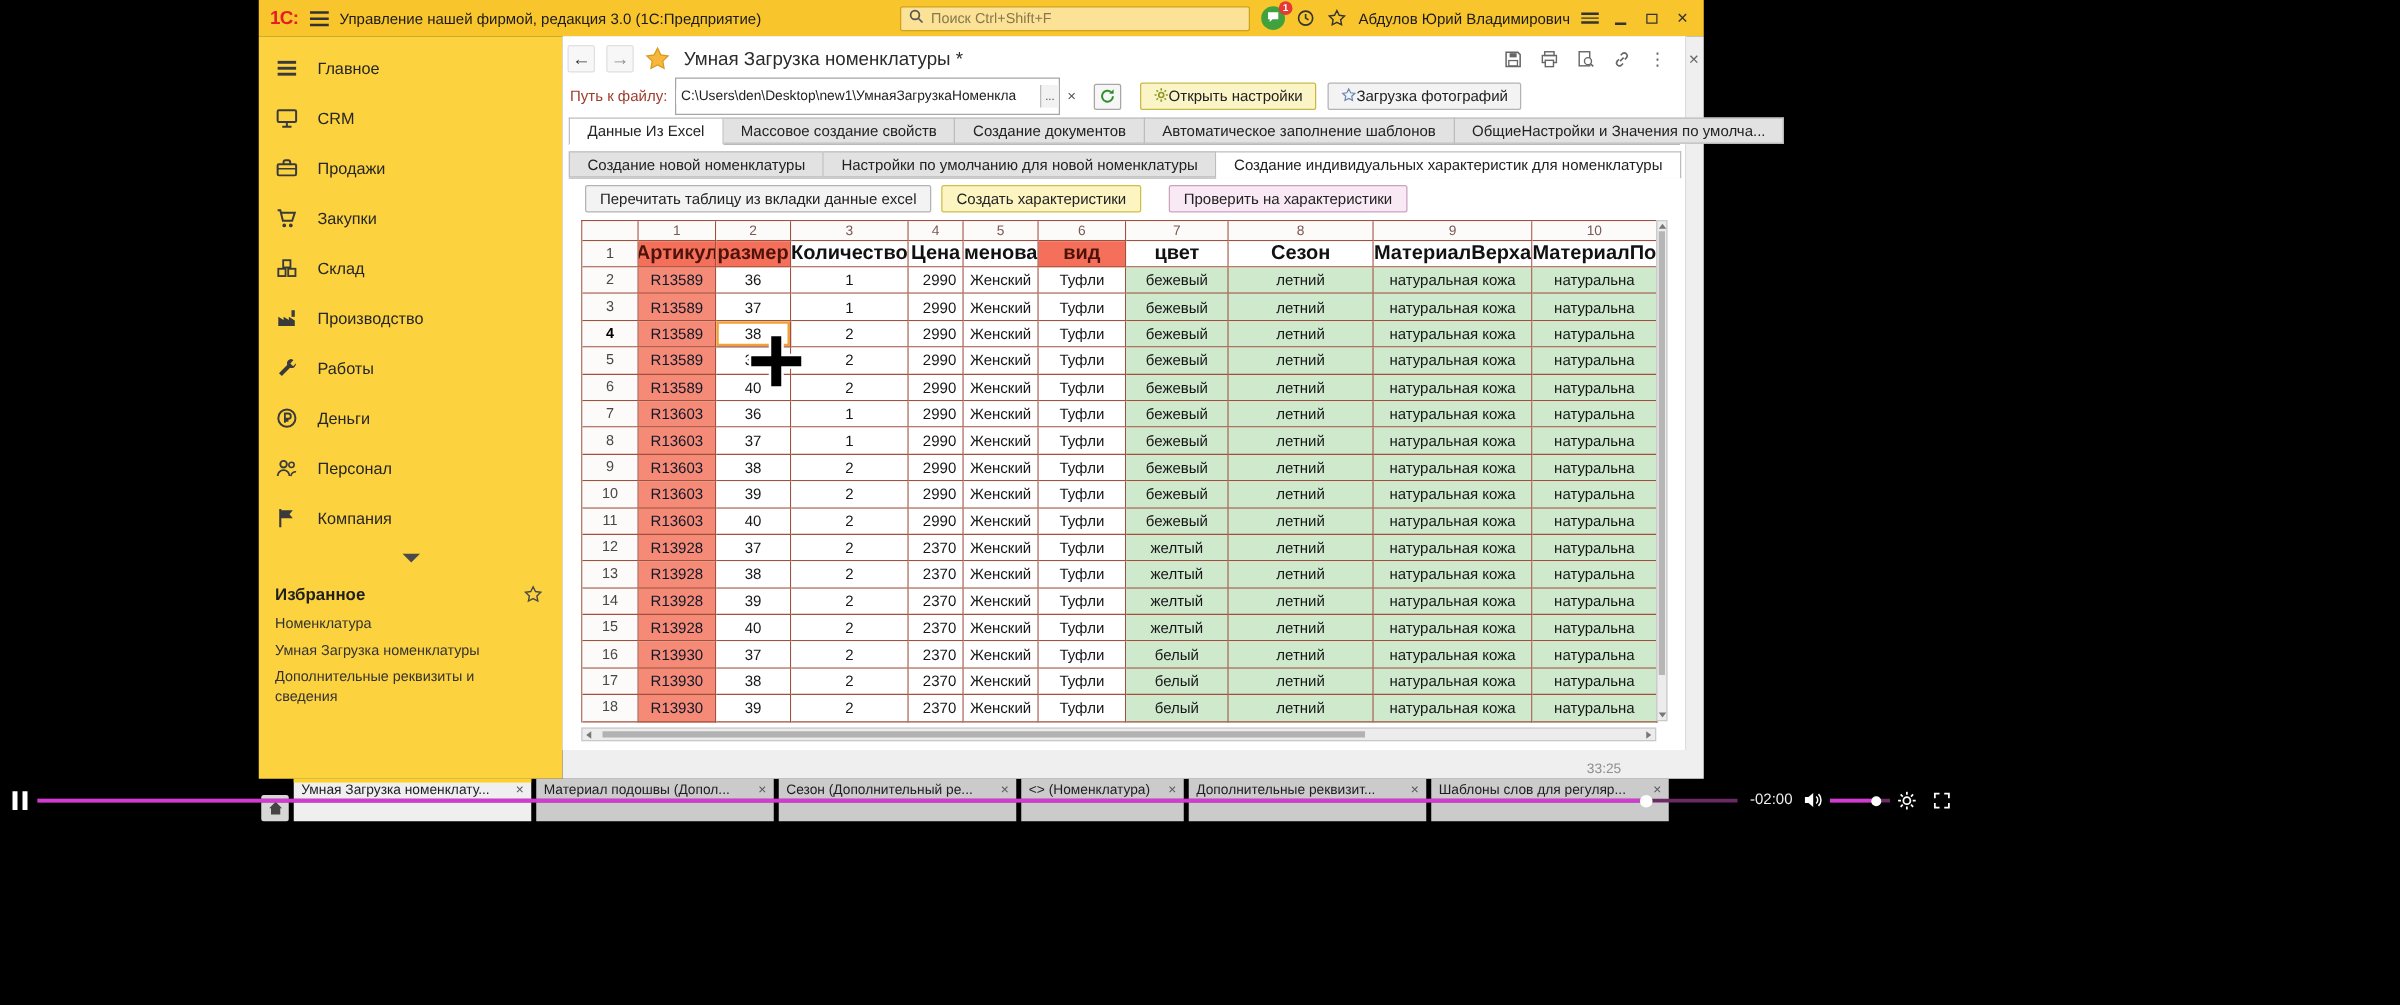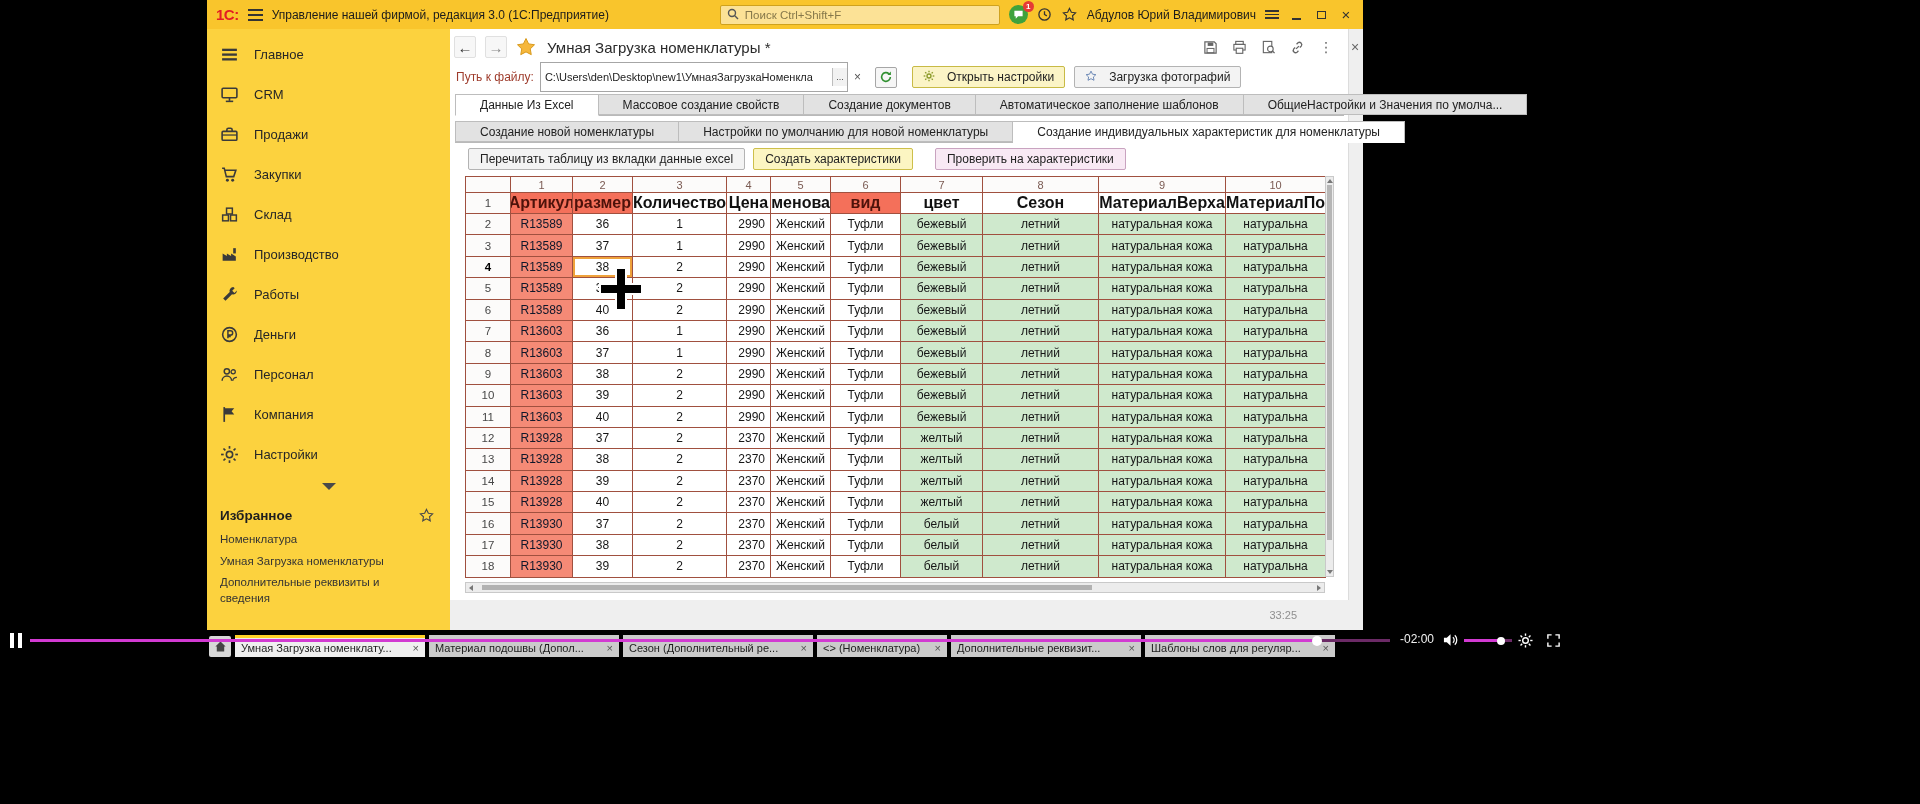--- a/index.html
+++ b/index.html
@@ -56,28 +56,28 @@
 .head-icons{position:absolute;left:752px;top:10px;display:flex;gap:13px;z-index:5}
 .hicon{width:16px;height:16px;display:flex;align-items:center;justify-content:center;color:#666;font-size:14px;cursor:pointer}
 
 .path-row{position:absolute;left:6px;top:37px;height:22px;display:flex;align-items:center}
 .path-label{color:#9e3b2b;font-size:12px;margin-right:6px;white-space:nowrap}
 .path-input{width:308px;height:30px;border:1px solid #a6a6a6;background:#fff;display:flex;align-items:center}
 .path-input input{flex:1;border:0;outline:none;font-size:11px;color:#222;padding:0 3px 0 4px;min-width:0;font-family:"Liberation Sans",sans-serif}
 .dots-btn{flex:0 0 15px;height:18px;border-left:1px solid #bdbdbd;font-size:9px;color:#444;display:flex;align-items:center;justify-content:center;cursor:pointer;background:#f2f2f2}
 .clear-btn{width:15px;height:18px;display:flex;align-items:center;justify-content:center;color:#555;font-size:12px;cursor:pointer;margin-left:2px}
 .refresh-btn{width:22px;height:21px;border:1px solid #a6a6a6;background:#f6f6f6;display:flex;align-items:center;justify-content:center;margin-left:10px;cursor:pointer;border-radius:2px}
-.btn{height:22px;border:1px solid #b3b3b3;background:#f3f3f3;font-size:12px;color:#222;padding:0 10px;display:flex;align-items:center;gap:12px;border-radius:2px;cursor:pointer;white-space:nowrap}
+.btn{height:22px;border:1px solid #b3b3b3;background:#f3f3f3;font-size:12px;color:#222;padding:0 10px;display:flex;align-items:center;gap:0;border-radius:2px;cursor:pointer;white-space:nowrap}
 .btn.settings{background:#fbf4c6;border-color:#c8ba45;margin-left:15px}
 .btn.photos{margin-left:9px}
 
 .tabs{position:absolute;left:5px;display:flex;align-items:flex-end;width:889px;border-bottom:1px solid #b9b9b9}
 .tabs.t1{top:65px}
 .tabs.t2{top:92px}
-.tab{height:21px;display:flex;align-items:center;padding:0 24px;font-size:12px;color:#222;background:#e2e2e2;border:1px solid #bdbdbd;border-left:none;white-space:nowrap;cursor:pointer}
+.tab{height:21px;display:flex;align-items:center;padding:0 14px;font-size:12px;color:#222;background:#e2e2e2;border:1px solid #bdbdbd;border-left:none;white-space:nowrap;cursor:pointer}
 .tab:first-of-type{border-left:1px solid #bdbdbd}
 .tab.active{background:#fff;border-bottom:1px solid #fff;margin-bottom:-1px;height:22px}
 
 .btn-row{position:absolute;left:18px;top:119px;display:flex;gap:8px}
 .abtn{height:22px;font-size:12px;color:#222;padding:0 11px;border:1px solid #b3b3b3;background:#f3f3f3;border-radius:2px;cursor:pointer;white-space:nowrap}
 .abtn.primary{background:#fcf5c2;border-color:#cdbf4a}
 .abtn.pink{background:#f8e9f4;border-color:#c9a3c0;margin-left:14px}
 
 
 .grid{position:absolute;left:15px;top:147px;width:860px;display:grid;
@@ -106,21 +106,21 @@
 .hs-l,.hs-r{position:absolute;top:2px;width:0;height:0;border-top:3px solid transparent;border-bottom:3px solid transparent}
 .hs-l{left:3px;border-right:4px solid #777}
 .hs-r{right:3px;border-left:4px solid #777}
 
 .cursor-plus{position:absolute;left:148px;top:237px;z-index:30;pointer-events:none}
 .vid-time{position:absolute;right:66px;top:580px;font-size:11px;color:#8f8f8f}
 
 
 .taskbar{flex:0 0 28px;display:flex;align-items:flex-end;gap:4px;padding:0 0 1px 2px}
 .home{width:22px;height:21px;background:#d7d7d7;border-radius:2px;display:flex;align-items:center;justify-content:center;cursor:pointer}
-.task-tab{height:22px;width:190px;background:#cbcbcb;display:flex;align-items:center;gap:4px;padding:0 6px;border-top:3px solid transparent;cursor:pointer}
+.task-tab{height:34px;width:190px;background:#cbcbcb;display:flex;gap:4px;padding:0 6px;border-top:3px solid transparent;cursor:pointer}
 .task-tab.active{background:#efefef;border-top-color:#ffd227}
 .task-tab.narrow{width:130px}
 .tlabel{font-size:11px;color:#1d1d1d;white-space:nowrap;overflow:hidden;flex:1}
 .tclose{font-size:11px;color:#555;cursor:pointer}
 
 
 .controls{position:absolute;left:0;top:629px;width:1920px;height:26px;z-index:60}
 .pause{position:absolute;left:10px;top:4px;display:flex;gap:4px;cursor:pointer}
 .pause i{width:4px;height:15px;background:#fff;display:block}
 .ptrack{position:absolute;left:30px;top:10px;width:1360px;height:3px;background:#6b2a66;cursor:pointer}
@@ -285,38 +285,20 @@
           </div>
           <div class="sb-item">
             <span class="sb-icn">
               <svg viewBox="0 0 18 18">
                 <line x1="4" y1="2" x2="4" y2="16" stroke="#3a3a3a" stroke-width="1.6"></line>
                 <path d="M4 3h9.5l-2.5 3 2.5 3H4z" fill="#3a3a3a"></path>
               </svg>
             </span>
             <span class="sb-label">Компания</span>
           </div>
-          <div class="sb-item">
-            <span class="sb-icn">
-              <svg viewBox="0 0 18 18">
-                <circle cx="9" cy="9" r="3" fill="none" stroke="#3a3a3a" stroke-width="1.5"></circle>
-                <g stroke="#3a3a3a" stroke-width="1.6">
-                  <line x1="9" y1="1" x2="9" y2="3.5"></line>
-                  <line x1="9" y1="14.5" x2="9" y2="17"></line>
-                  <line x1="1" y1="9" x2="3.5" y2="9"></line>
-                  <line x1="14.5" y1="9" x2="17" y2="9"></line>
-                  <line x1="3.3" y1="3.3" x2="5.1" y2="5.1"></line>
-                  <line x1="12.9" y1="12.9" x2="14.7" y2="14.7"></line>
-                  <line x1="3.3" y1="14.7" x2="5.1" y2="12.9"></line>
-                  <line x1="12.9" y1="5.1" x2="14.7" y2="3.3"></line>
-                </g>
-              </svg>
-            </span>
-            <span class="sb-label">Настройки</span>
-          </div>
         <div class="sb-chevron">
             <i></i>
           </div>
         <div class="fav-head">
           <span class="fav-title">Избранное</span>
           <span class="fav-star">
             <svg width="15" height="15" viewBox="0 0 16 16">
                 <path d="M8 1.5l2 4.1 4.5.6-3.3 3.1.8 4.4L8 11.6l-4 2.1.8-4.4L1.5 6.2 6 5.6z" fill="none" stroke="#4a4a4a" stroke-width="1.2"></path>
               </svg>
           </span>

